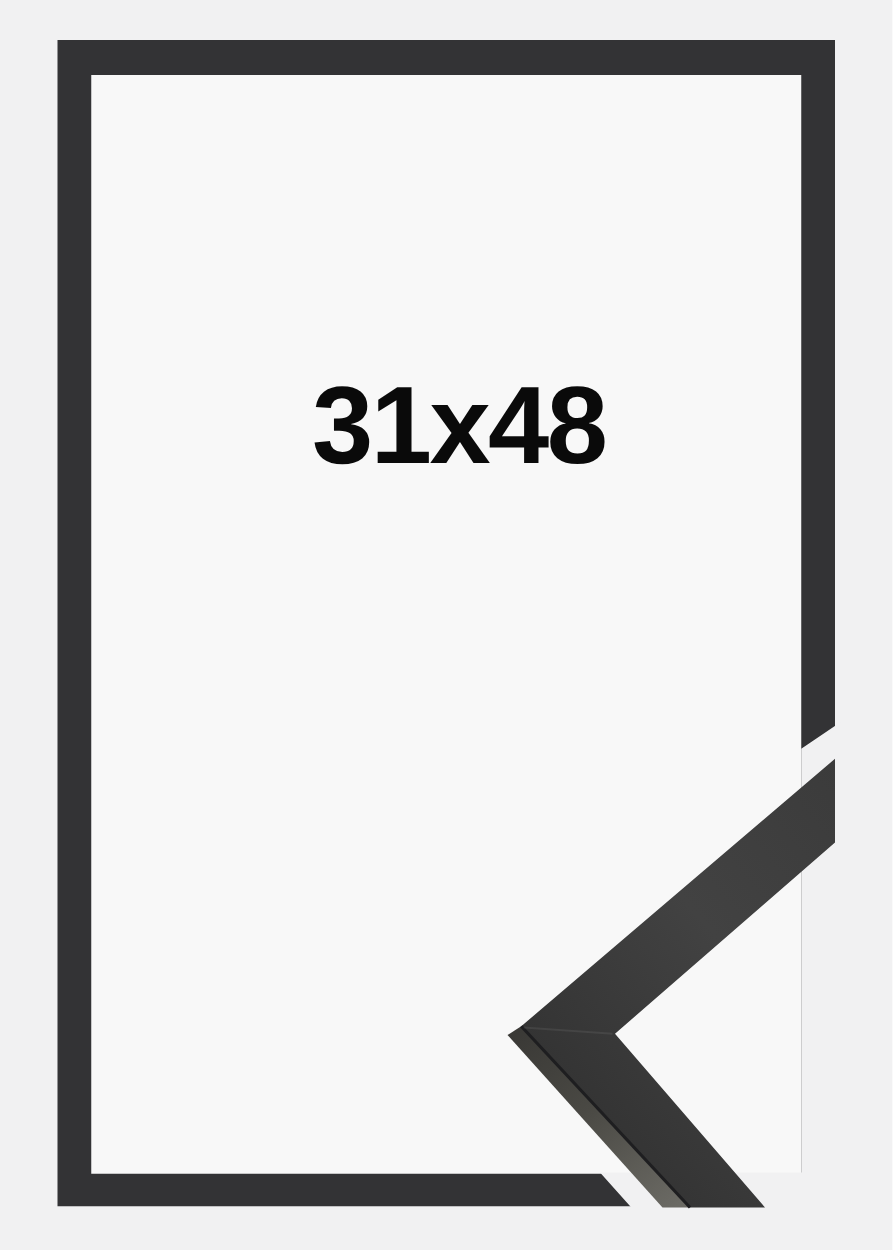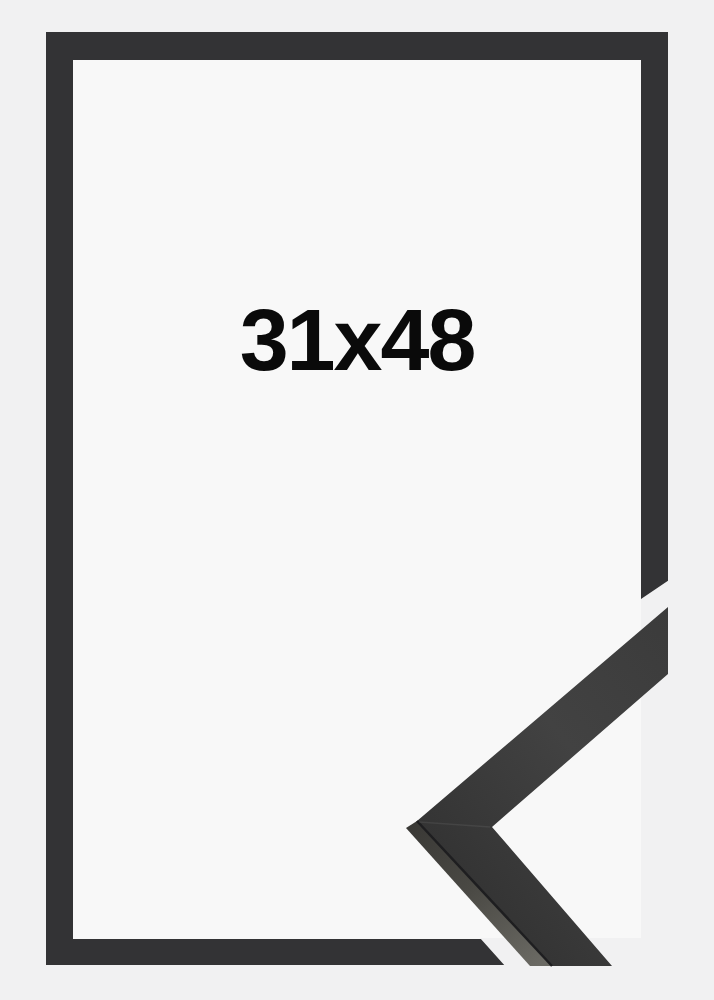--- a/index.html
+++ b/index.html
@@ -19,21 +19,21 @@
     overflow: hidden;
   }
   .stage svg {
     position: absolute;
     left: 0;
     top: 0;
     display: block;
   }
   .size-label {
     position: absolute;
-    left: 46px;
+    left: 56px;
     top: 296px;
     width: 622px;
     text-align: center;
     font-size: 88px;
     line-height: 88px;
     font-weight: bold;
     letter-spacing: -2px;
     user-select: none;
   }
 </style>

